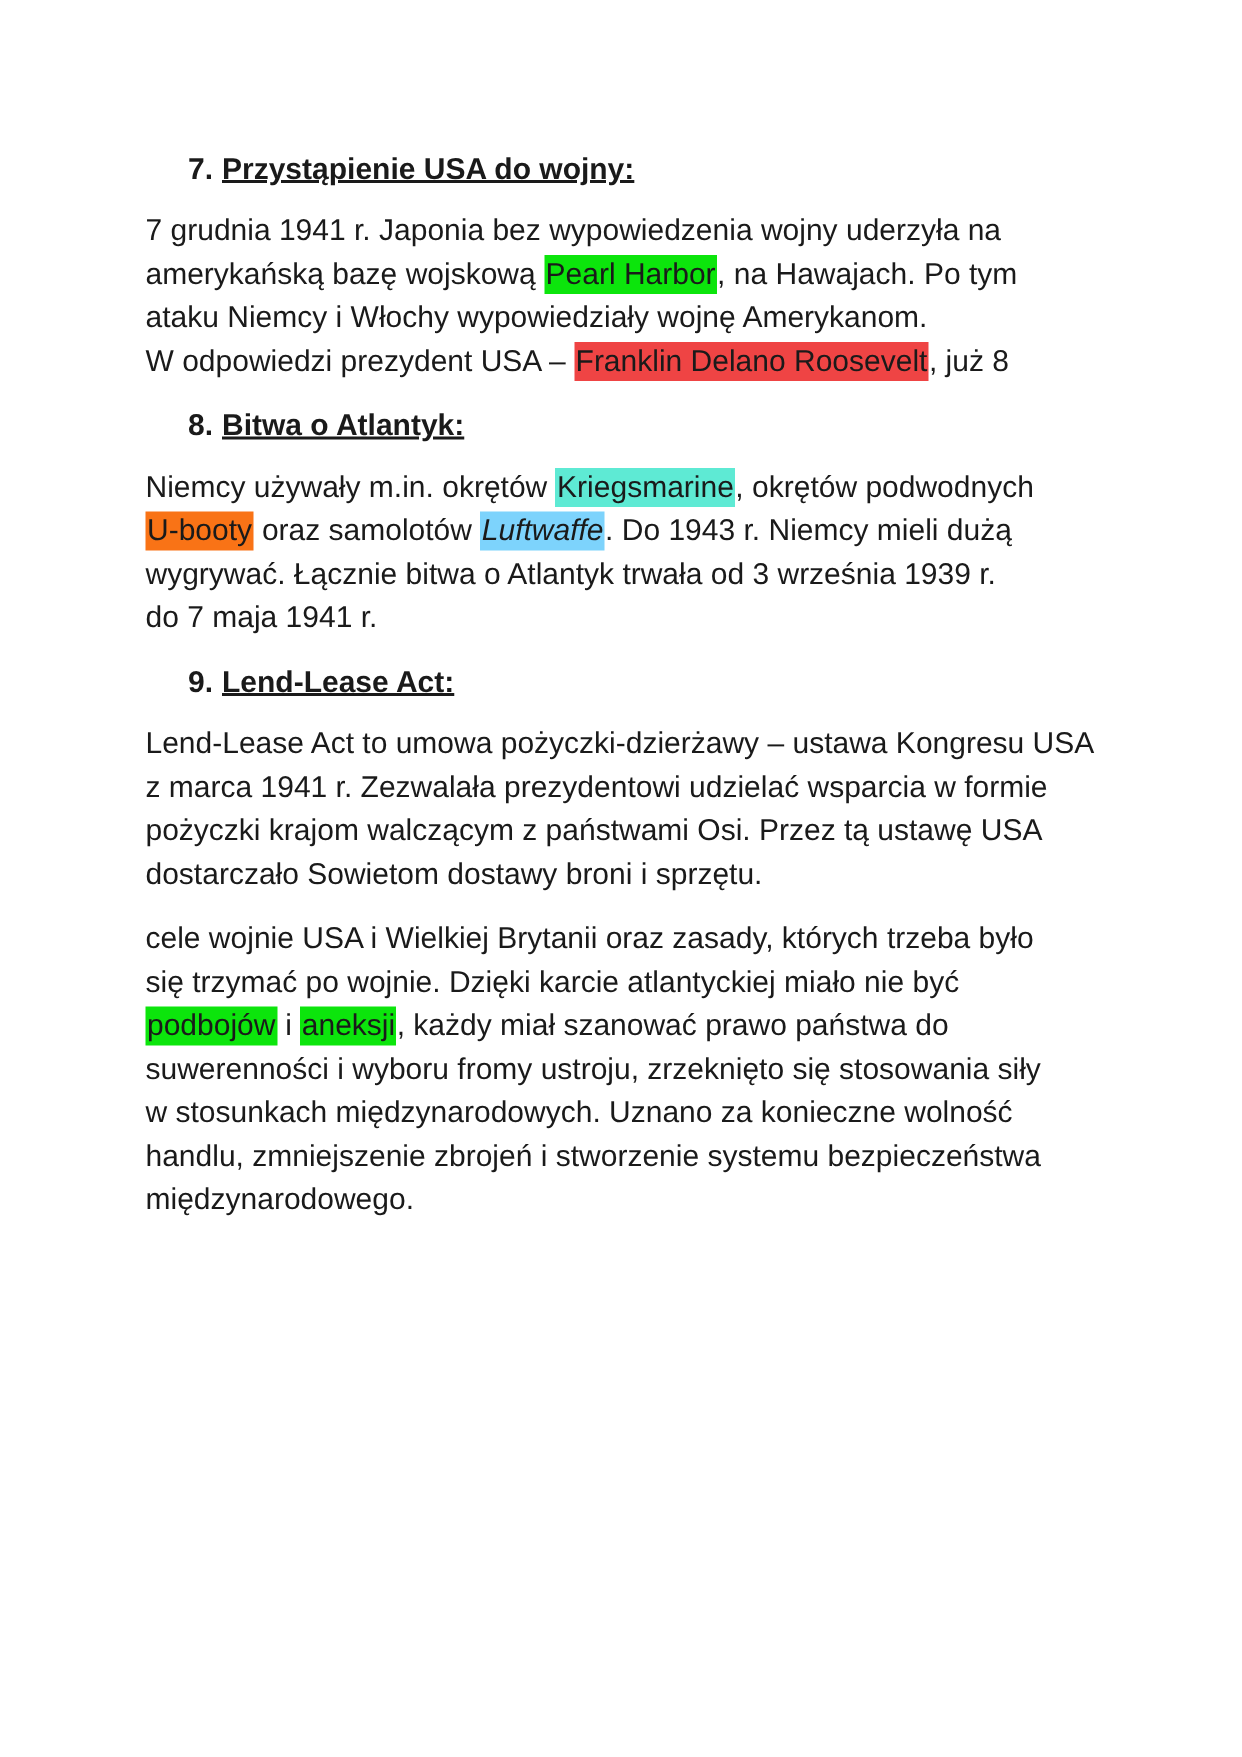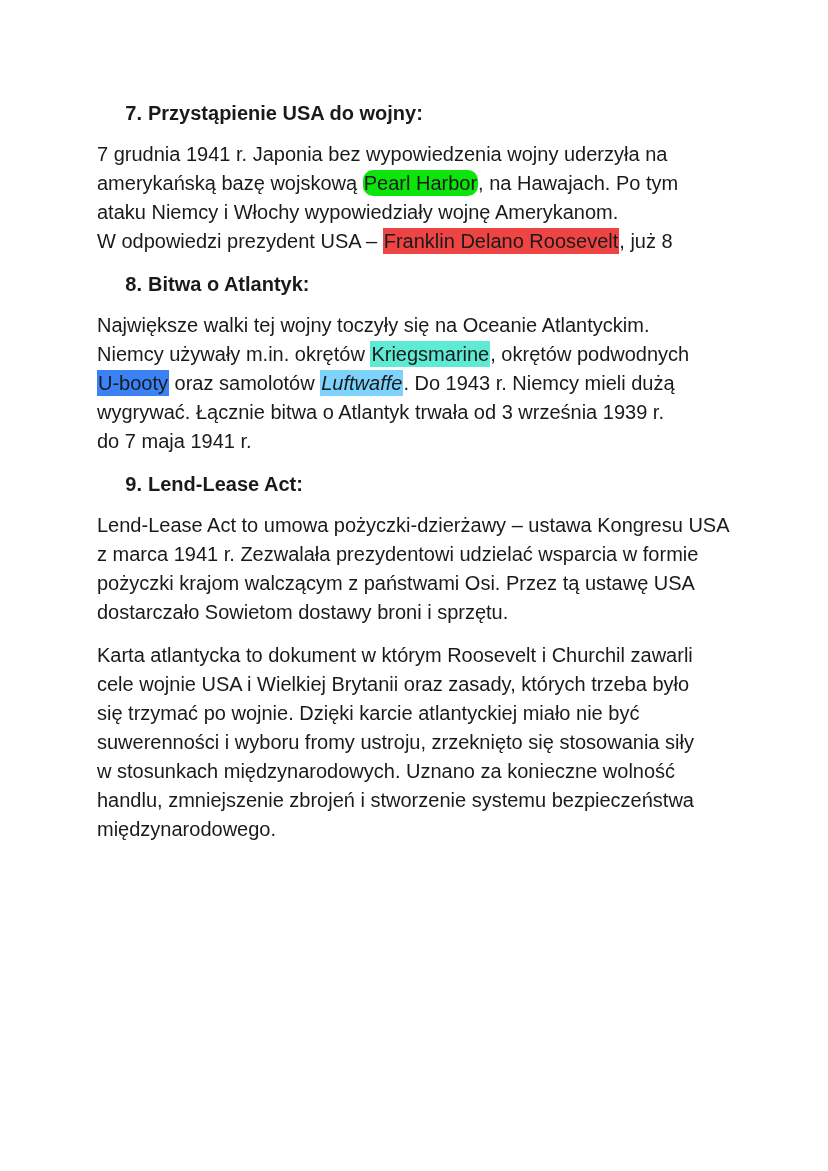--- a/index.html
+++ b/index.html
@@ -32,20 +32,21 @@
     white-space: pre;
   }
   .heading .num {
     display: inline-block;
     width: 45px;
     text-align: right;
     flex: 0 0 45px;
   }
   .heading .title {
     margin-left: 6px;
+    text-decoration: underline;
   }
   .para {
     font-size: 20px;
     line-height: 29px;
     margin: 0 0 14px 0;
   }
   .line {
     height: 29px;
     white-space: pre;
   }
@@ -55,42 +56,41 @@
   }
 </style>
 </head>
 <body>
 
 <div class="page" style="background: rgb(255, 255, 255); color: rgb(26, 26, 26);">
   <div class="content" id="content">
       <div class="heading"><span class="num">7.</span><span class="title">Przystąpienie USA do wojny:</span></div>
       <div class="para">
         <div class="line"><span class="">7 grudnia 1941 r. Japonia bez wypowiedzenia wojny uderzyła na</span></div>
-        <div class="line"><span class="">amerykańską bazę wojskową </span><span class="hl" style="background: rgb(12, 229, 12); border-radius: 10px;">Pearl Harbor</span><span class="">, na Hawajach. Po tym</span></div>
+        <div class="line"><span class="">amerykańską bazę wojskową </span><span class="hl" style="background: rgb(12, 229, 12);">Pearl Harbor</span><span class="">, na Hawajach. Po tym</span></div>
         <div class="line"><span class="">ataku Niemcy i Włochy wypowiedziały wojnę Amerykanom.</span></div>
         <div class="line"><span class="">W odpowiedzi prezydent USA – </span><span class="hl" style="background: #ef4444;">Franklin Delano Roosevelt</span><span class="">, już 8</span></div>
       </div>
       <div class="heading"><span class="num">8.</span><span class="title">Bitwa o Atlantyk:</span></div>
       <div class="para">
-        <div class="line"><span class="">Największe walki tej wojny toczyły się na Oceanie Atlantyckim.</span></div>
         <div class="line"><span class="">Niemcy używały m.in. okrętów </span><span class="hl" style="background: #5eead4;">Kriegsmarine</span><span class="">, okrętów podwodnych</span></div>
-        <div class="line"><span class="hl" style="background: #3b82f6;">U-booty</span><span class=""> oraz samolotów </span><span class="hl" style="background: #7dd3fc; font-style: italic;">Luftwaffe</span><span class="">. Do 1943 r. Niemcy mieli dużą</span></div>
+        <div class="line"><span class="hl" style="background: #f97316;">U-booty</span><span class=""> oraz samolotów </span><span class="hl" style="background: #7dd3fc; font-style: italic;">Luftwaffe</span><span class="">. Do 1943 r. Niemcy mieli dużą</span></div>
         <div class="line"><span class="">wygrywać. Łącznie bitwa o Atlantyk trwała od 3 września 1939 r.</span></div>
         <div class="line"><span class="">do 7 maja 1941 r.</span></div>
       </div>
       <div class="heading"><span class="num">9.</span><span class="title">Lend-Lease Act:</span></div>
       <div class="para">
         <div class="line"><span class="">Lend-Lease Act to umowa pożyczki-dzierżawy – ustawa Kongresu USA</span></div>
         <div class="line"><span class="">z marca 1941 r. Zezwalała prezydentowi udzielać wsparcia w formie</span></div>
         <div class="line"><span class="">pożyczki krajom walczącym z państwami Osi. Przez tą ustawę USA</span></div>
         <div class="line"><span class="">dostarczało Sowietom dostawy broni i sprzętu.</span></div>
       </div>
       <div class="para">
-        <div class="line"><span class="">Karta atlantycka to dokument w którym Roosevelt i Churchil zawarli</span></div>
         <div class="line"><span class="">cele wojnie USA i Wielkiej Brytanii oraz zasady, których trzeba było</span></div>
         <div class="line"><span class="">się trzymać po wojnie. Dzięki karcie atlantyckiej miało nie być</span></div>
+        <div class="line"><span class="hl" style="background: rgb(12, 229, 12);">podbojów</span><span class=""> i </span><span class="hl" style="background: rgb(12, 229, 12);">aneksji</span><span class="">, każdy miał szanować prawo państwa do</span></div>
         <div class="line"><span class="">suwerenności i wyboru fromy ustroju, zrzeknięto się stosowania siły</span></div>
         <div class="line"><span class="">w stosunkach międzynarodowych. Uznano za konieczne wolność</span></div>
         <div class="line"><span class="">handlu, zmniejszenie zbrojeń i stworzenie systemu bezpieczeństwa</span></div>
         <div class="line"><span class="">międzynarodowego.</span></div>
       </div>
     </div>
 </div>
 
 </body></html>

